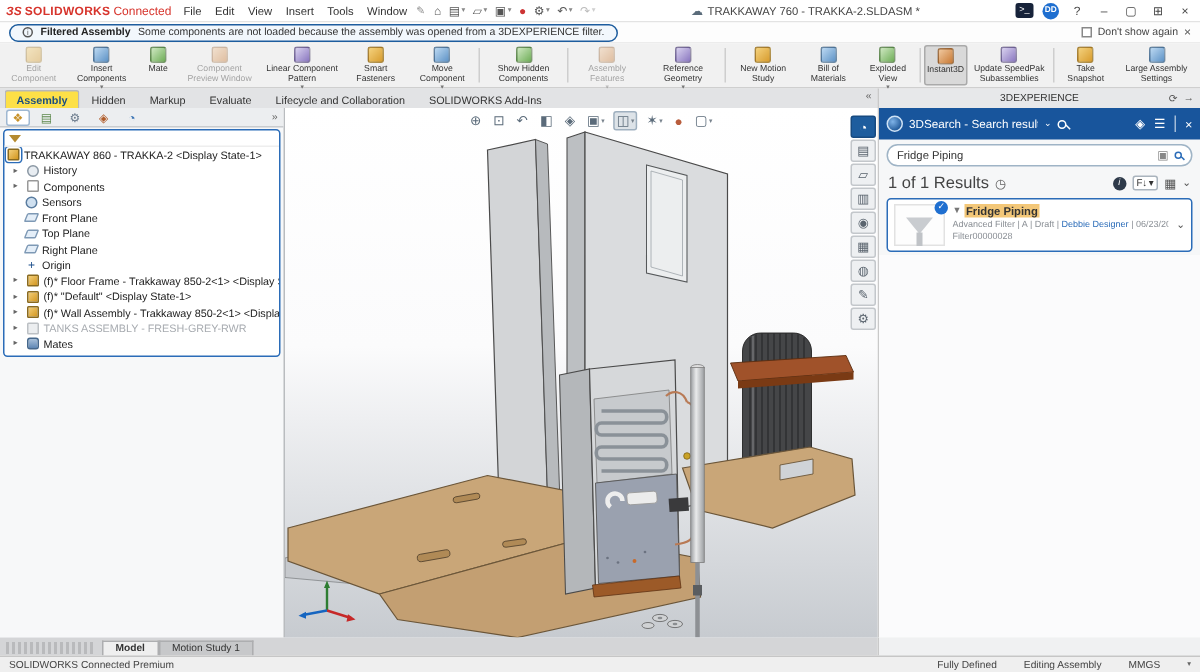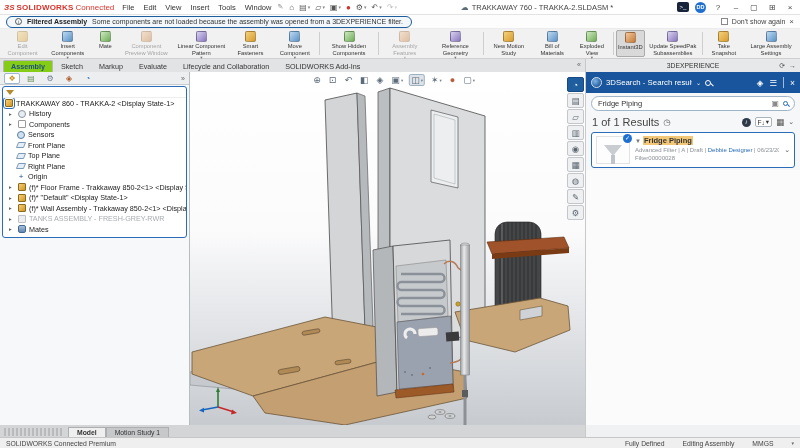--- a/index.html
+++ b/index.html
@@ -48,21 +48,21 @@
   .c1{background:linear-gradient(135deg,#bcd9f2,#5e93c6);}
   .c2{background:linear-gradient(135deg,#cfe8c2,#6fae58);}
   .c3{background:linear-gradient(135deg,#f0c9a0,#c97a35);}
   .c4{background:linear-gradient(135deg,#d9d2ef,#8a77c0);}
   .rsep{width:1px;background:#cecece;margin:2px 1px;}
 
   
   .tabsrow{height:13px;display:flex;flex:0 0 auto;}
   .cmdtabs{width:585px;background:#e2e3e5;display:flex;align-items:flex-end;padding-left:3px;position:relative;}
   .ctab{font-size:7.2px;padding:1px 7px;color:#333;border:1px solid transparent;border-bottom:none;}
-  .ctab.active{background:#84cc16;border-color:#b8b8b8;font-weight:bold;color:#1a4d80;border-radius:2px 2px 0 0;}
+  .ctab.active{background:#fde047;border-color:#b8b8b8;font-weight:bold;color:#1a4d80;border-radius:2px 2px 0 0;}
   .tabs-collapse{position:absolute;right:4px;top:2px;color:#666;font-size:7px;}
   .panelhead{width:215px;background:#e7e8ea;display:flex;align-items:center;justify-content:center;font-size:6.8px;color:#333;position:relative;border-left:1px solid #c9c9c9;}
   .panelhead .ph-icons{position:absolute;right:4px;display:flex;gap:4px;color:#555;font-size:7px;}
 
   
   .main{flex:1;display:flex;min-height:0;}
 
   
   .left{width:190px;background:#f7f8f9;border-right:1px solid #b9bcbf;display:flex;flex-direction:column;}
   .mgrtabs{height:13px;background:#eceef0;border-bottom:1px solid #c9cccf;display:flex;align-items:center;gap:3px;padding:0 4px;}
@@ -307,21 +307,21 @@
       </div>
       <div class="rbtn  ">
         <span class="ric c1"></span>
         <span class="rlbl">Large Assembly Settings</span>
       </div>
     </div>
 
   <div class="tabsrow">
     <div class="cmdtabs" id="cmdtabs">
         <span class="ctab active">Assembly</span>
-        <span class="ctab ">Sketch</span>
+        <span class="ctab ">Hidden</span>
         <span class="ctab ">Markup</span>
         <span class="ctab ">Evaluate</span>
         <span class="ctab ">Lifecycle and Collaboration</span>
         <span class="ctab ">SOLIDWORKS Add-Ins</span>
         <span class="tabs-collapse">«</span>
       </div>
     <div class="panelhead">
       <span>3DEXPERIENCE</span>
       <span class="ph-icons">
         <span>⟳</span>

